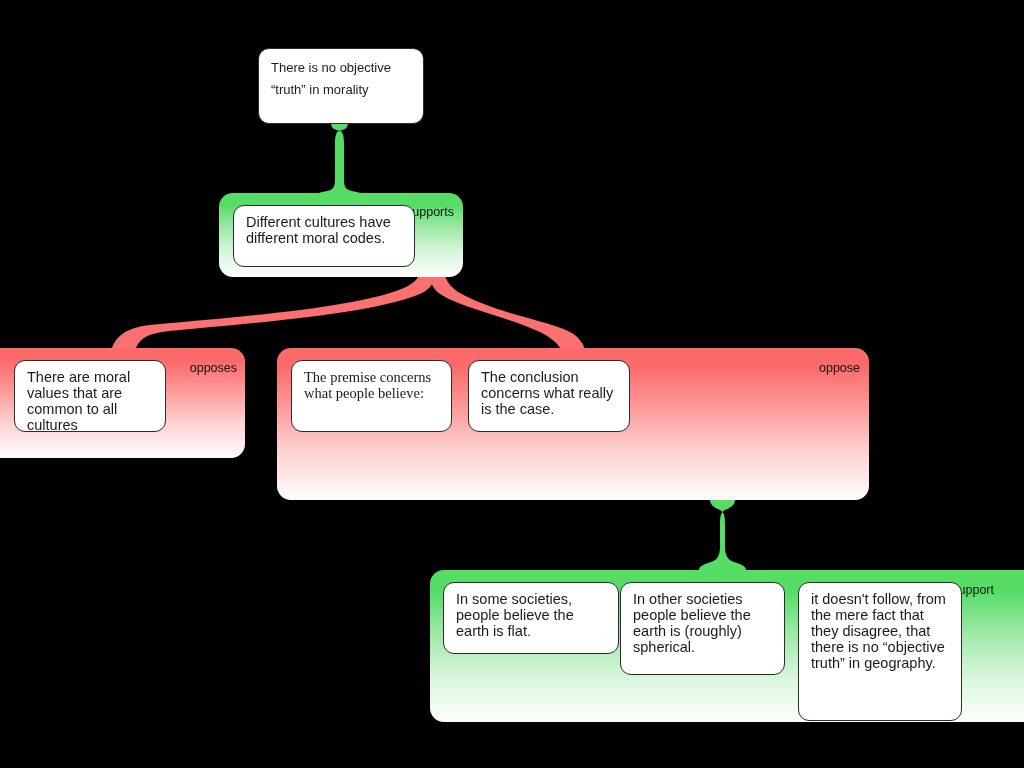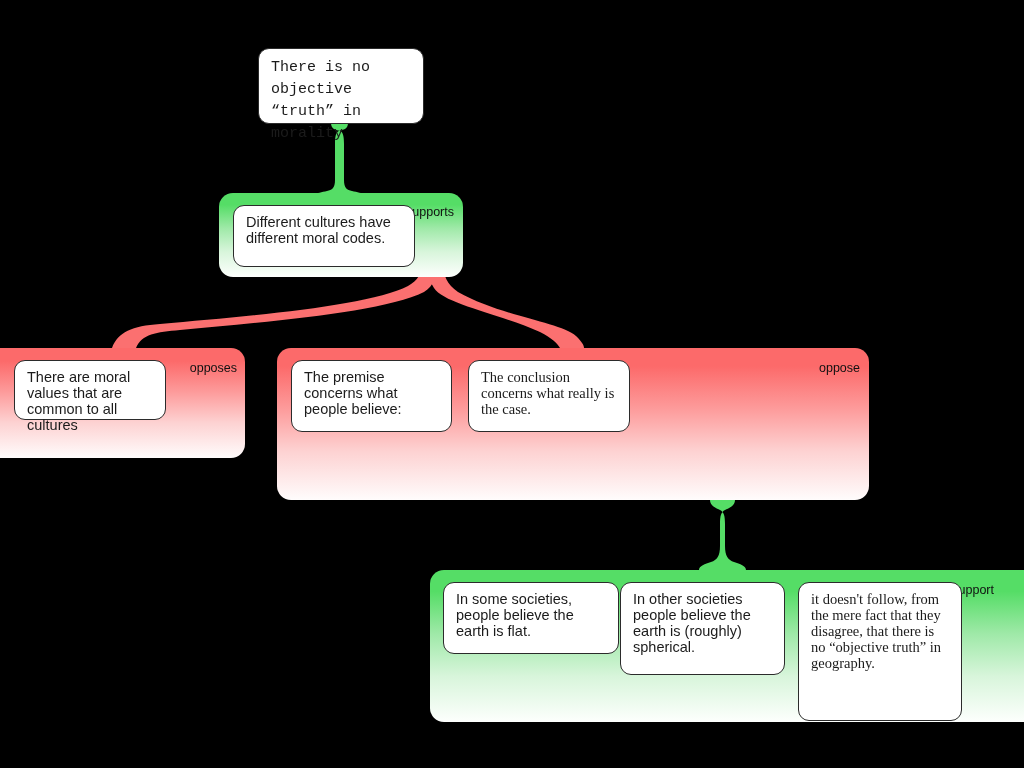--- a/index.html
+++ b/index.html
@@ -51,23 +51,22 @@
     background: #ffffff;
     border: 1.5px solid #2b2b2b;
     border-radius: 11px;
     box-sizing: border-box;
     color: #1b1b1b;
     font-size: 14.5px;
     line-height: 16px;
     padding: 8px 11px 8px 12px;
   }
   .card.top-claim {
-    font-size: 15px;
+    font-size: 13px;
     line-height: 22px;
-    font-family: Liberation Mono, monospace;
   }
 </style>
 </head>
 <body>
 
 <div id="stage">
 
   <svg class="conn-layer" viewBox="0 0 1024 768" width="1024" height="768">
 
     <path d="M 331 123
@@ -124,47 +123,47 @@
 
   <div class="group green" style="left:219px; top:193px; width:244px; height:84px;">
     <div class="group-label" style="right:9px; top:13px;">supports</div>
     <div class="card" style="left:14px; top:12px; width:182px; height:62px;">
       <span>Different cultures have different moral codes.</span>
     </div>
   </div>
 
   <div class="group red" style="left:-14px; top:348px; width:259px; height:110px; border-radius:0 14px 14px 0;">
     <div class="group-label" style="right:8px; top:14px;">opposes</div>
-    <div class="card" style="left:28px; top:12px; width:152px; height:60px;">
+    <div class="card" style="left:28px; top:12px; width:152px; height:72px;">
       <span>There are moral values that are common to all cultures</span>
     </div>
   </div>
 
   <div class="group red" style="left:277px; top:348px; width:592px; height:152px;padding-left:40px;">
     <div class="group-label" style="right:9px; top:14px;">oppose</div>
 
-    <div class="card" style="left:14px; top:12px; width:161px; height:72px;">
+    <div class="card" style="left:14px; top:12px; width:161px; height:72px;font-family:Liberation Serif, serif;">
       <span>The premise concerns what people believe:</span>
     </div>
 
-    <div class="card" style="left:191px; top:12px; width:162px; height:72px;font-family:Liberation Serif, serif;">
+    <div class="card" style="left:191px; top:12px; width:162px; height:72px;">
       <span>The conclusion concerns what really is the case.</span>
     </div>
 
   </div>
 
   <div class="group green" style="left:430px; top:570px; width:594px; height:152px; border-radius:14px 0 0 14px;">
     <div class="group-label" style="right:30px; top:14px;">support</div>
 
     <div class="card" style="left:13px; top:12px; width:176px; height:72px;">
       <span>In some societies, people believe the earth is flat.</span>
     </div>
 
     <div class="card" style="left:190px; top:12px; width:165px; height:93px;">
       <span>In other societies people believe the earth is (roughly) spherical.</span>
     </div>
 
-    <div class="card" style="left:368px; top:12px; width:164px; height:139px;font-family:Liberation Serif, serif;">
+    <div class="card" style="left:368px; top:12px; width:164px; height:139px;">
       <span>it doesn't follow, from the mere fact that they disagree, that there is no “objective truth” in geography.</span>
     </div>
   </div>
 
 </div>
 
 </body></html>

